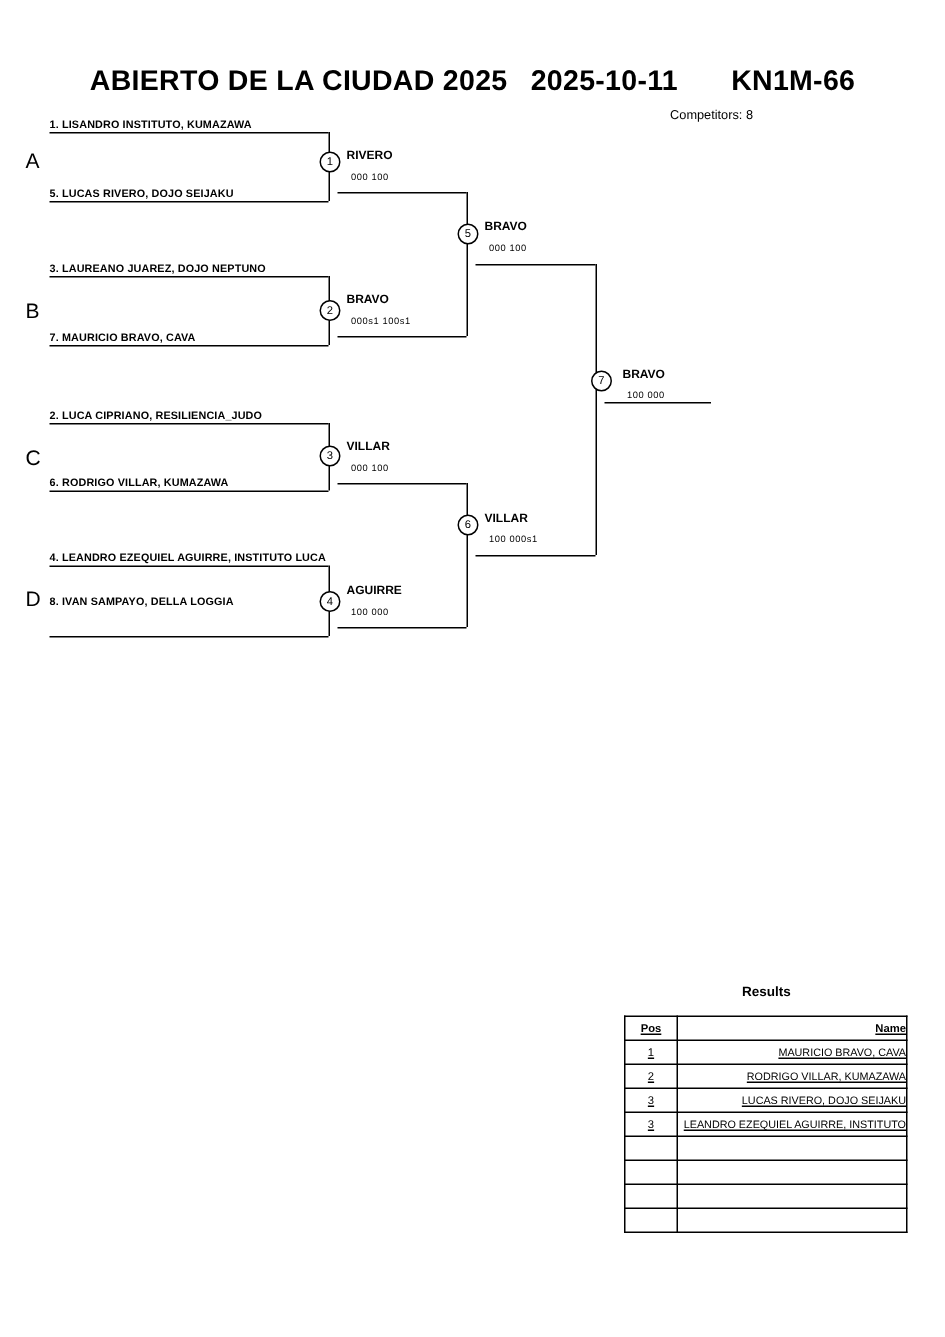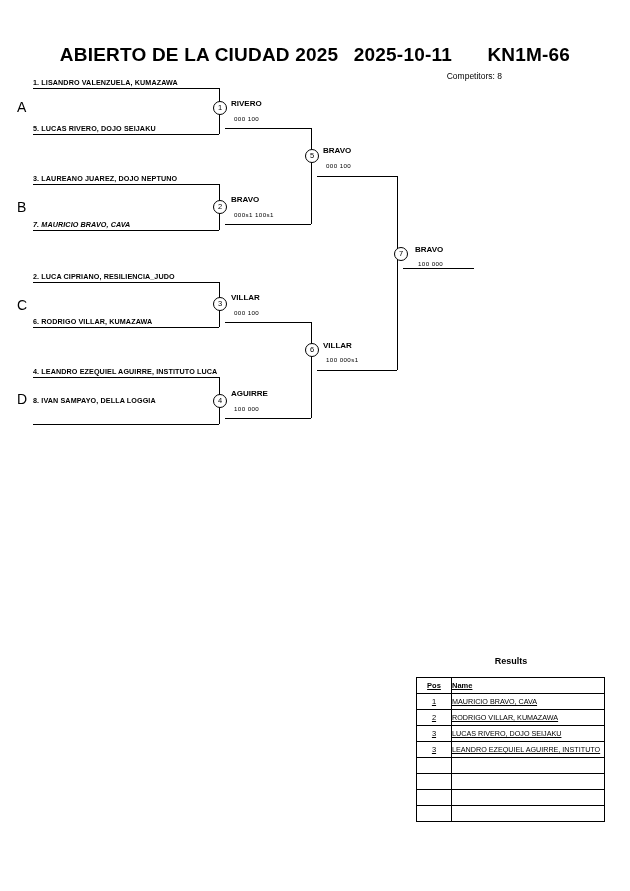--- a/index.html
+++ b/index.html
@@ -98,21 +98,21 @@
     border: 1px solid #000;
     height: 15px;
     padding: 0;
     text-decoration: underline;
   }
   #results-table th {
     font-size: 7.5px;
     font-weight: bold;
   }
   #results-table .col-pos { width: 34px; text-align: center; }
-  #results-table .col-name { width: 152px; text-align: left; }
+  #results-table .col-name { width: 152px; text-align: right; }
   #results-table td.col-name { font-size: 7.2px; }
 </style>
 </head>
 <body>
 
 <div class="abs" id="header-title">
   <span class="tname">ABIERTO DE LA CIUDAD 2025</span>
   <span class="tdate">2025-10-11</span>
   <span class="tcat">KN1M-66</span>
 </div>
@@ -120,31 +120,31 @@
 
 <div class="abs" id="bracket">
 
   <div class="abs group-letter" style="left:17px; top:99px;">A</div>
   <div class="abs group-letter" style="left:17px; top:199px;">B</div>
   <div class="abs group-letter" style="left:17px; top:297px;">C</div>
   <div class="abs group-letter" style="left:17px; top:391px;">D</div>
 
   <div class="abs competitor" style="left:33px; top:78px;">
     <span>1.</span>
-    <span>LISANDRO VALENZUELA, KUMAZAWA</span>
+    <span>LISANDRO INSTITUTO, KUMAZAWA</span>
   </div>
   <div class="abs competitor" style="left:33px; top:124px;">
     <span>5.</span>
     <span>LUCAS RIVERO, DOJO SEIJAKU</span>
   </div>
   <div class="abs competitor" style="left:33px; top:174px;">
     <span>3.</span>
     <span>LAUREANO JUAREZ, DOJO NEPTUNO</span>
   </div>
-  <div class="abs competitor" style="left:33px; top:220px;font-style:italic;">
+  <div class="abs competitor" style="left:33px; top:220px;">
     <span>7.</span>
     <span>MAURICIO BRAVO, CAVA</span>
   </div>
   <div class="abs competitor" style="left:33px; top:272px;">
     <span>2.</span>
     <span>LUCA CIPRIANO, RESILIENCIA_JUDO</span>
   </div>
   <div class="abs competitor" style="left:33px; top:317px;">
     <span>6.</span>
     <span>RODRIGO VILLAR, KUMAZAWA</span>

